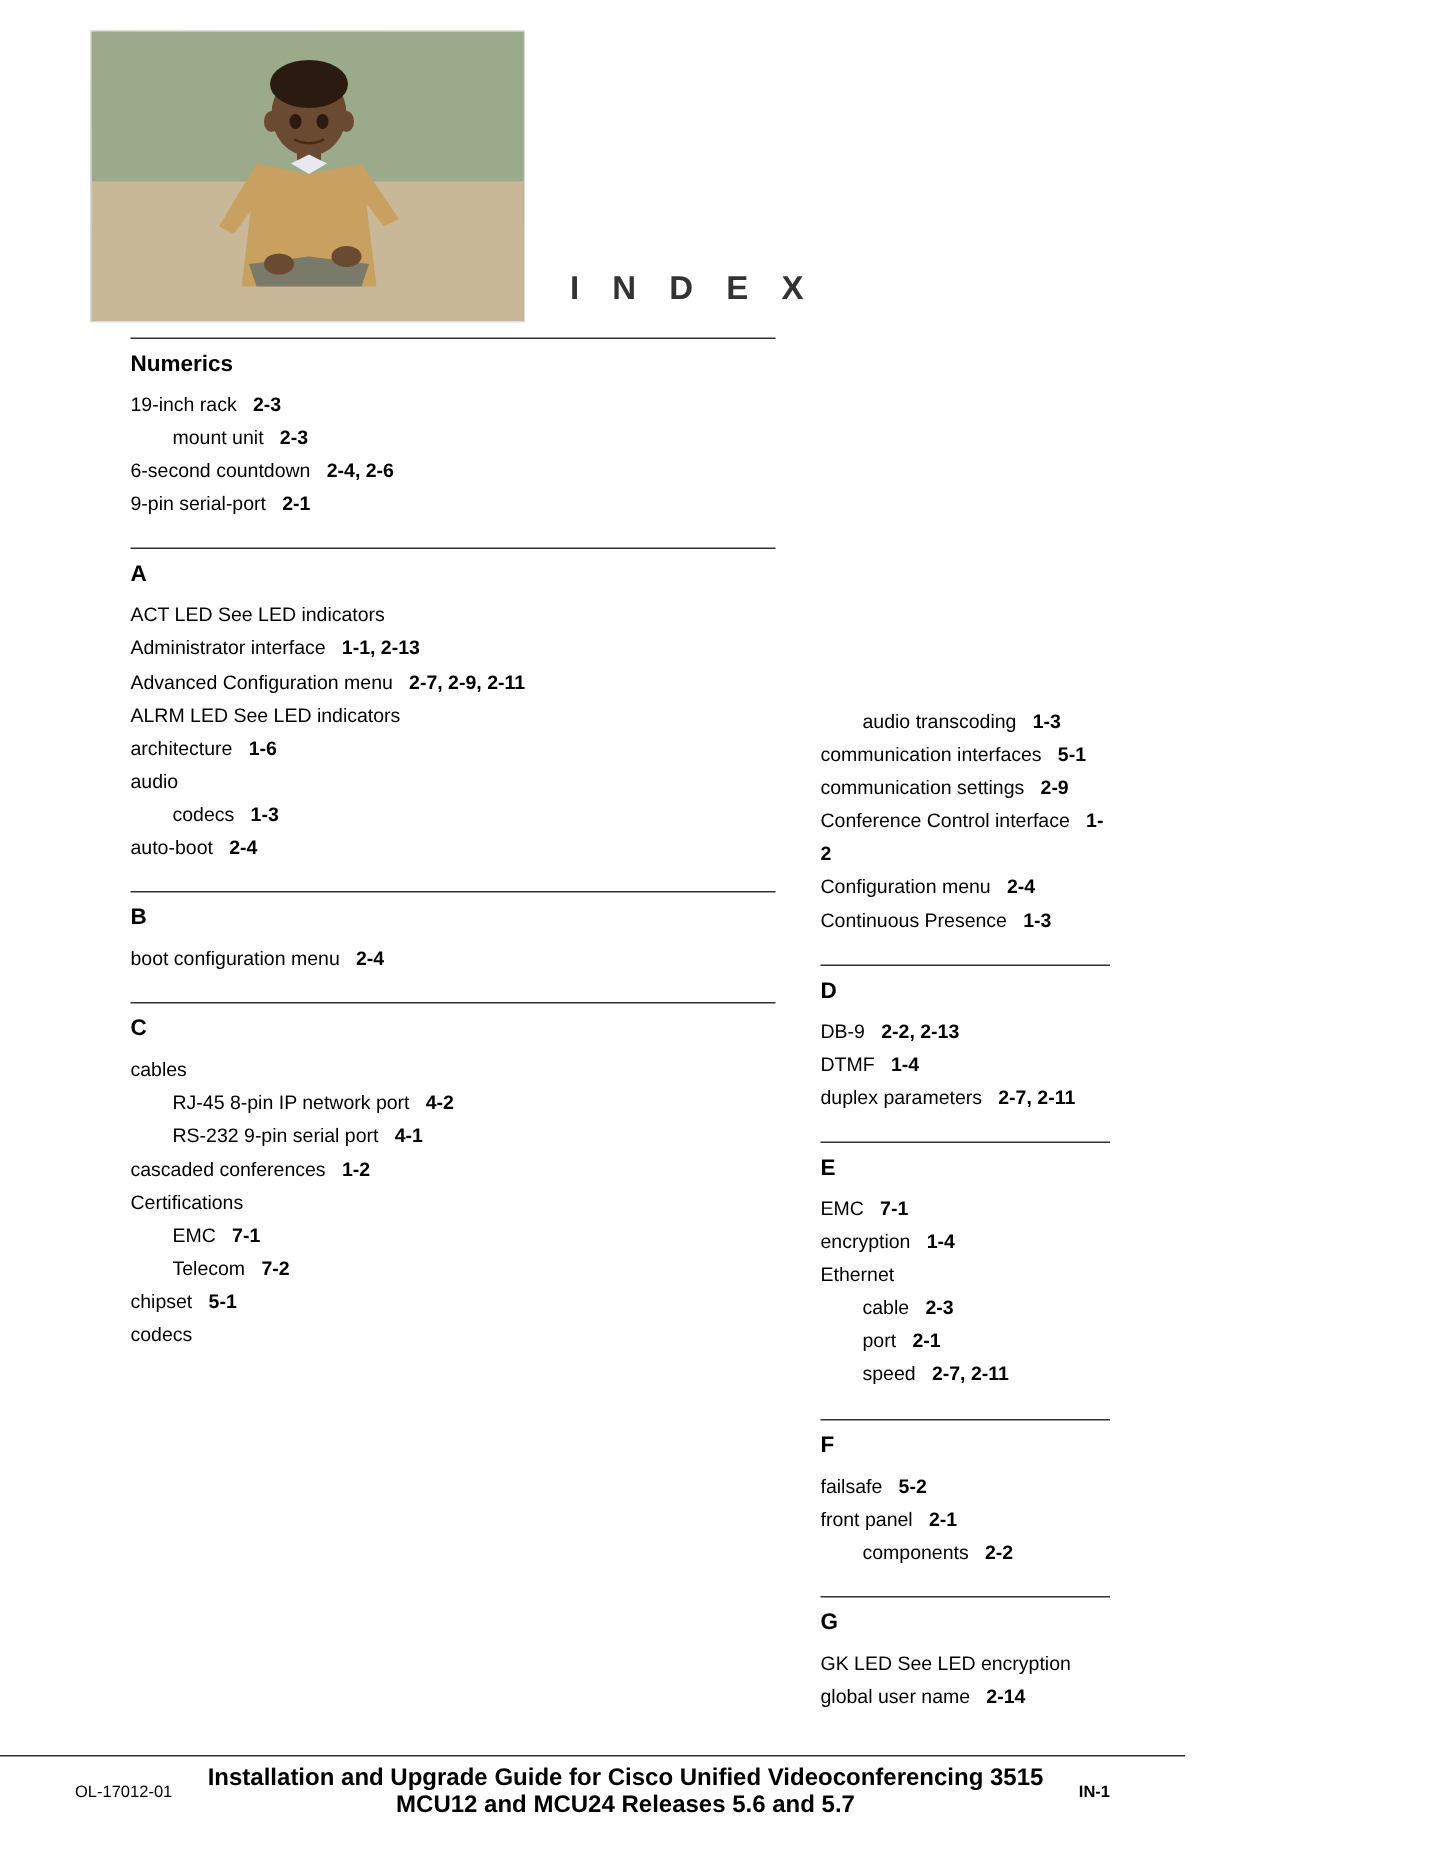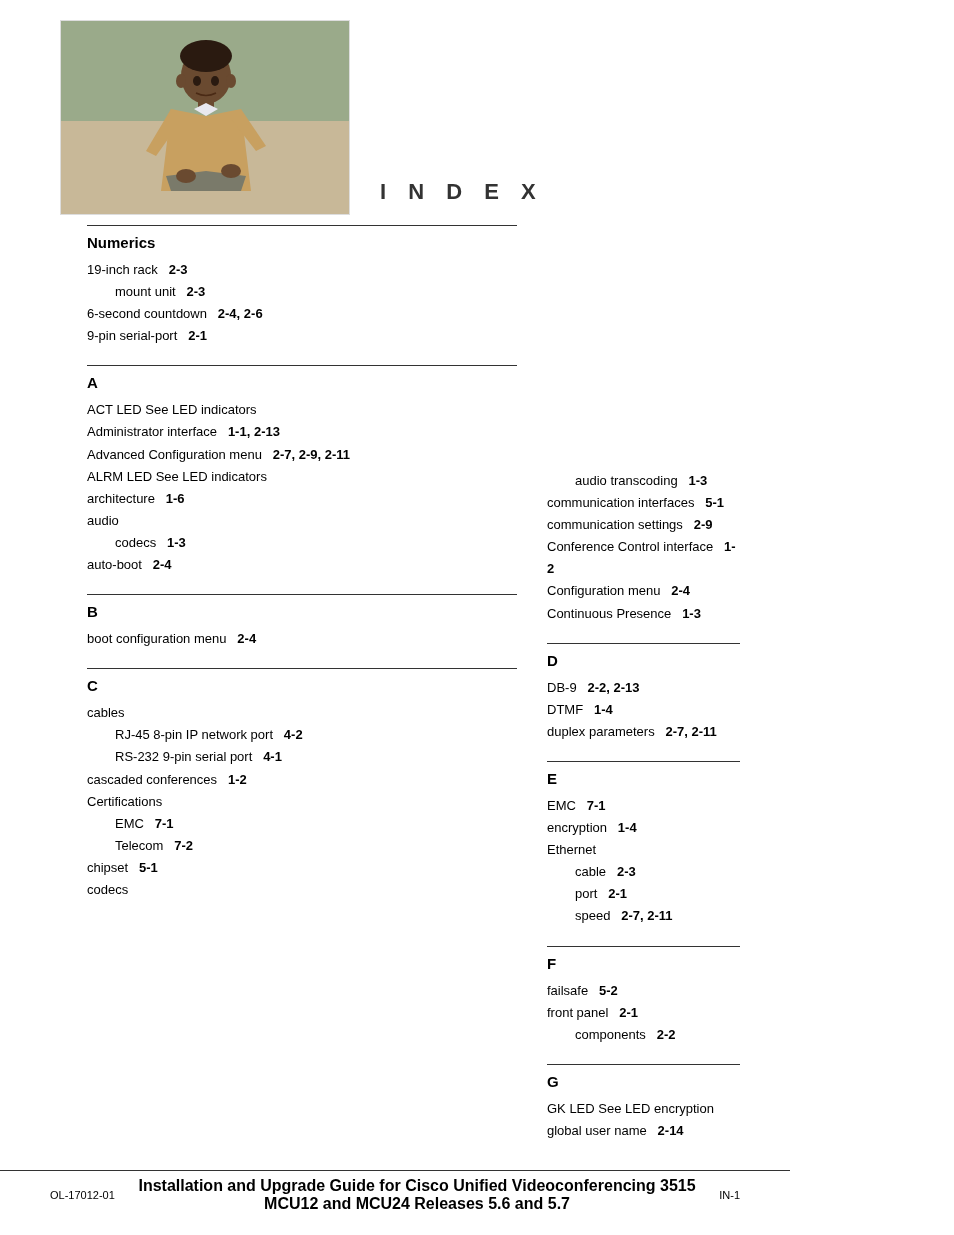--- a/index.html
+++ b/index.html
@@ -119,21 +119,21 @@
     .footer-center {
       font-size: 16px;
       font-weight: bold;
       text-align: center;
       flex: 1;
       padding: 0 20px;
     }
 
     .footer-right {
       font-size: 11px;
-      font-weight: normal;
+      font-weight: bold;
     }
   </style>
 </head>
 <body>
 
 <div class="page-container">
 
   <div class="header-area">
     <div class="header-image">
       

